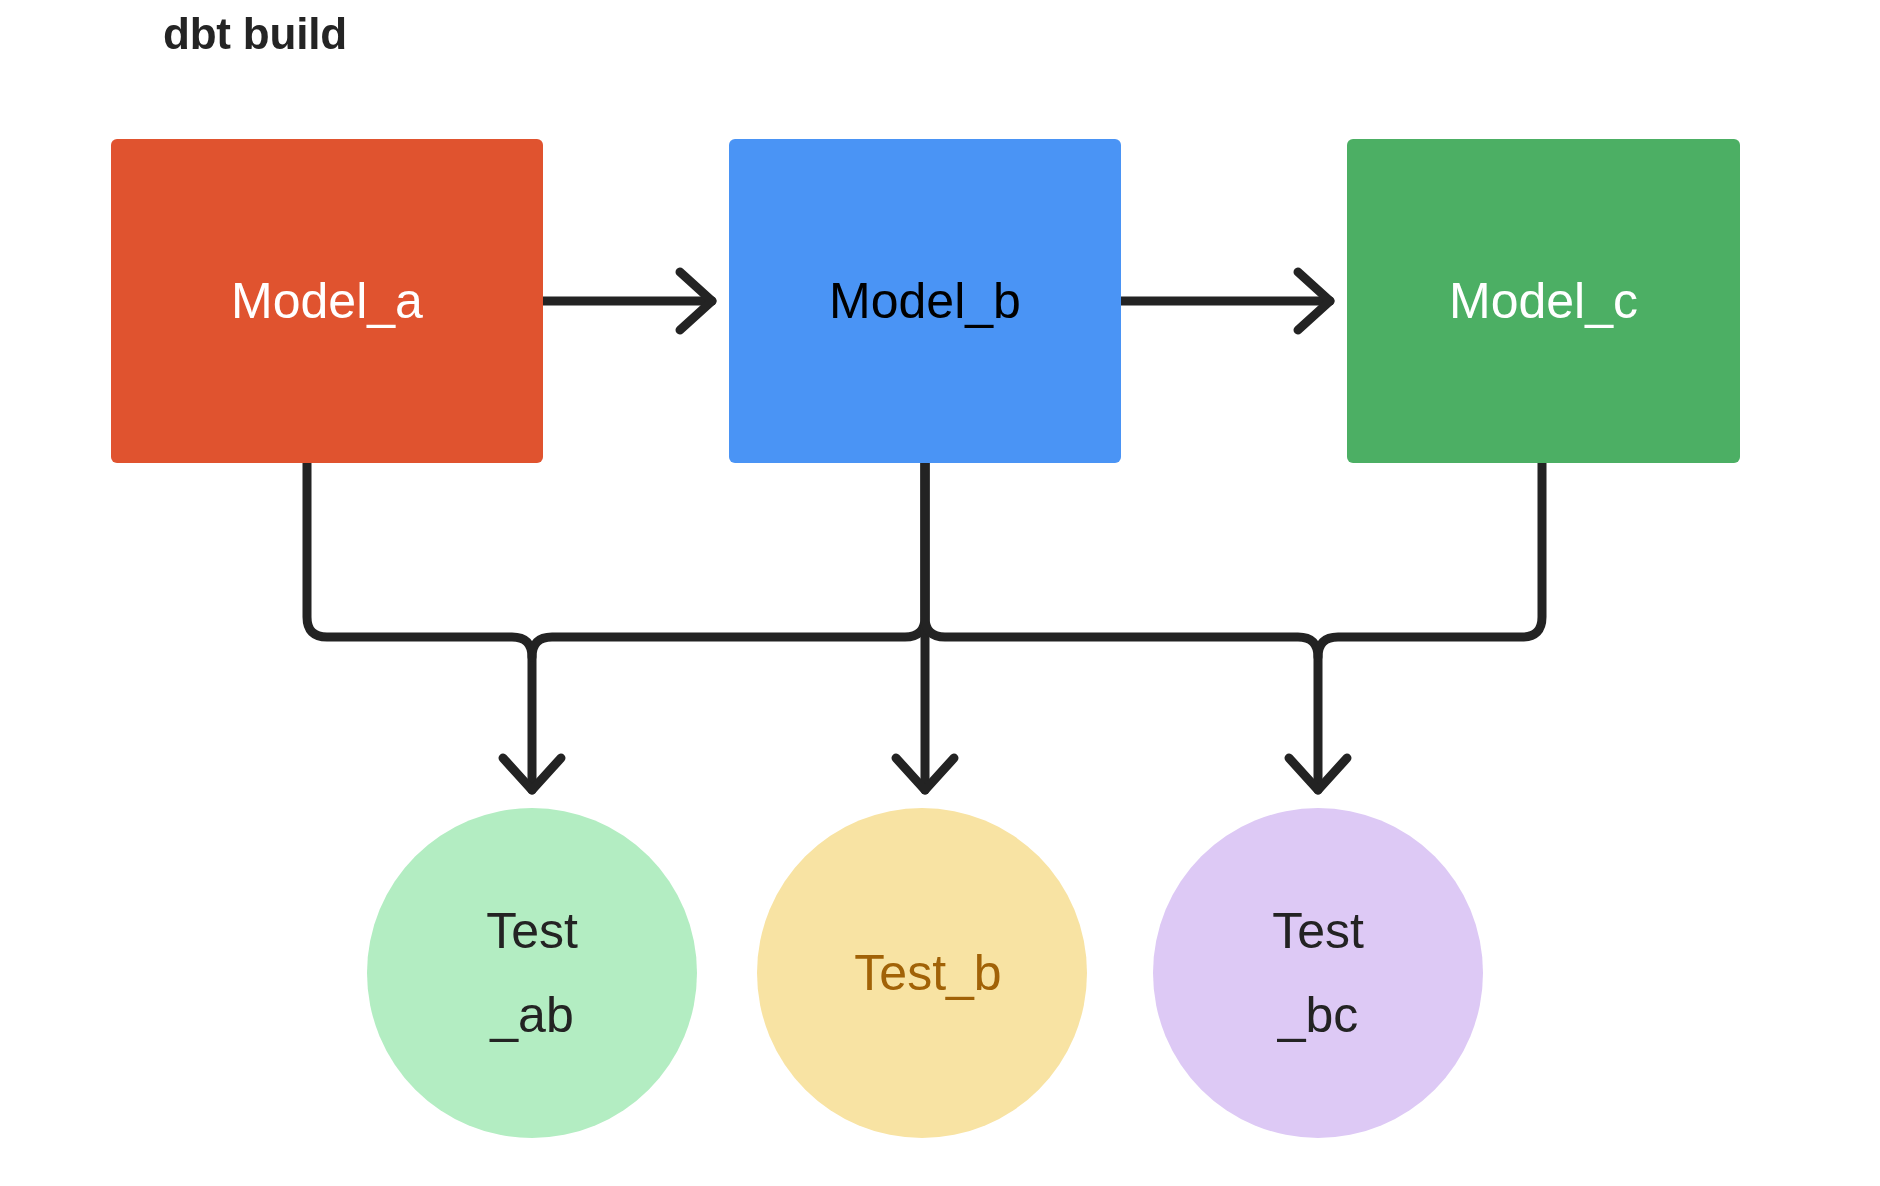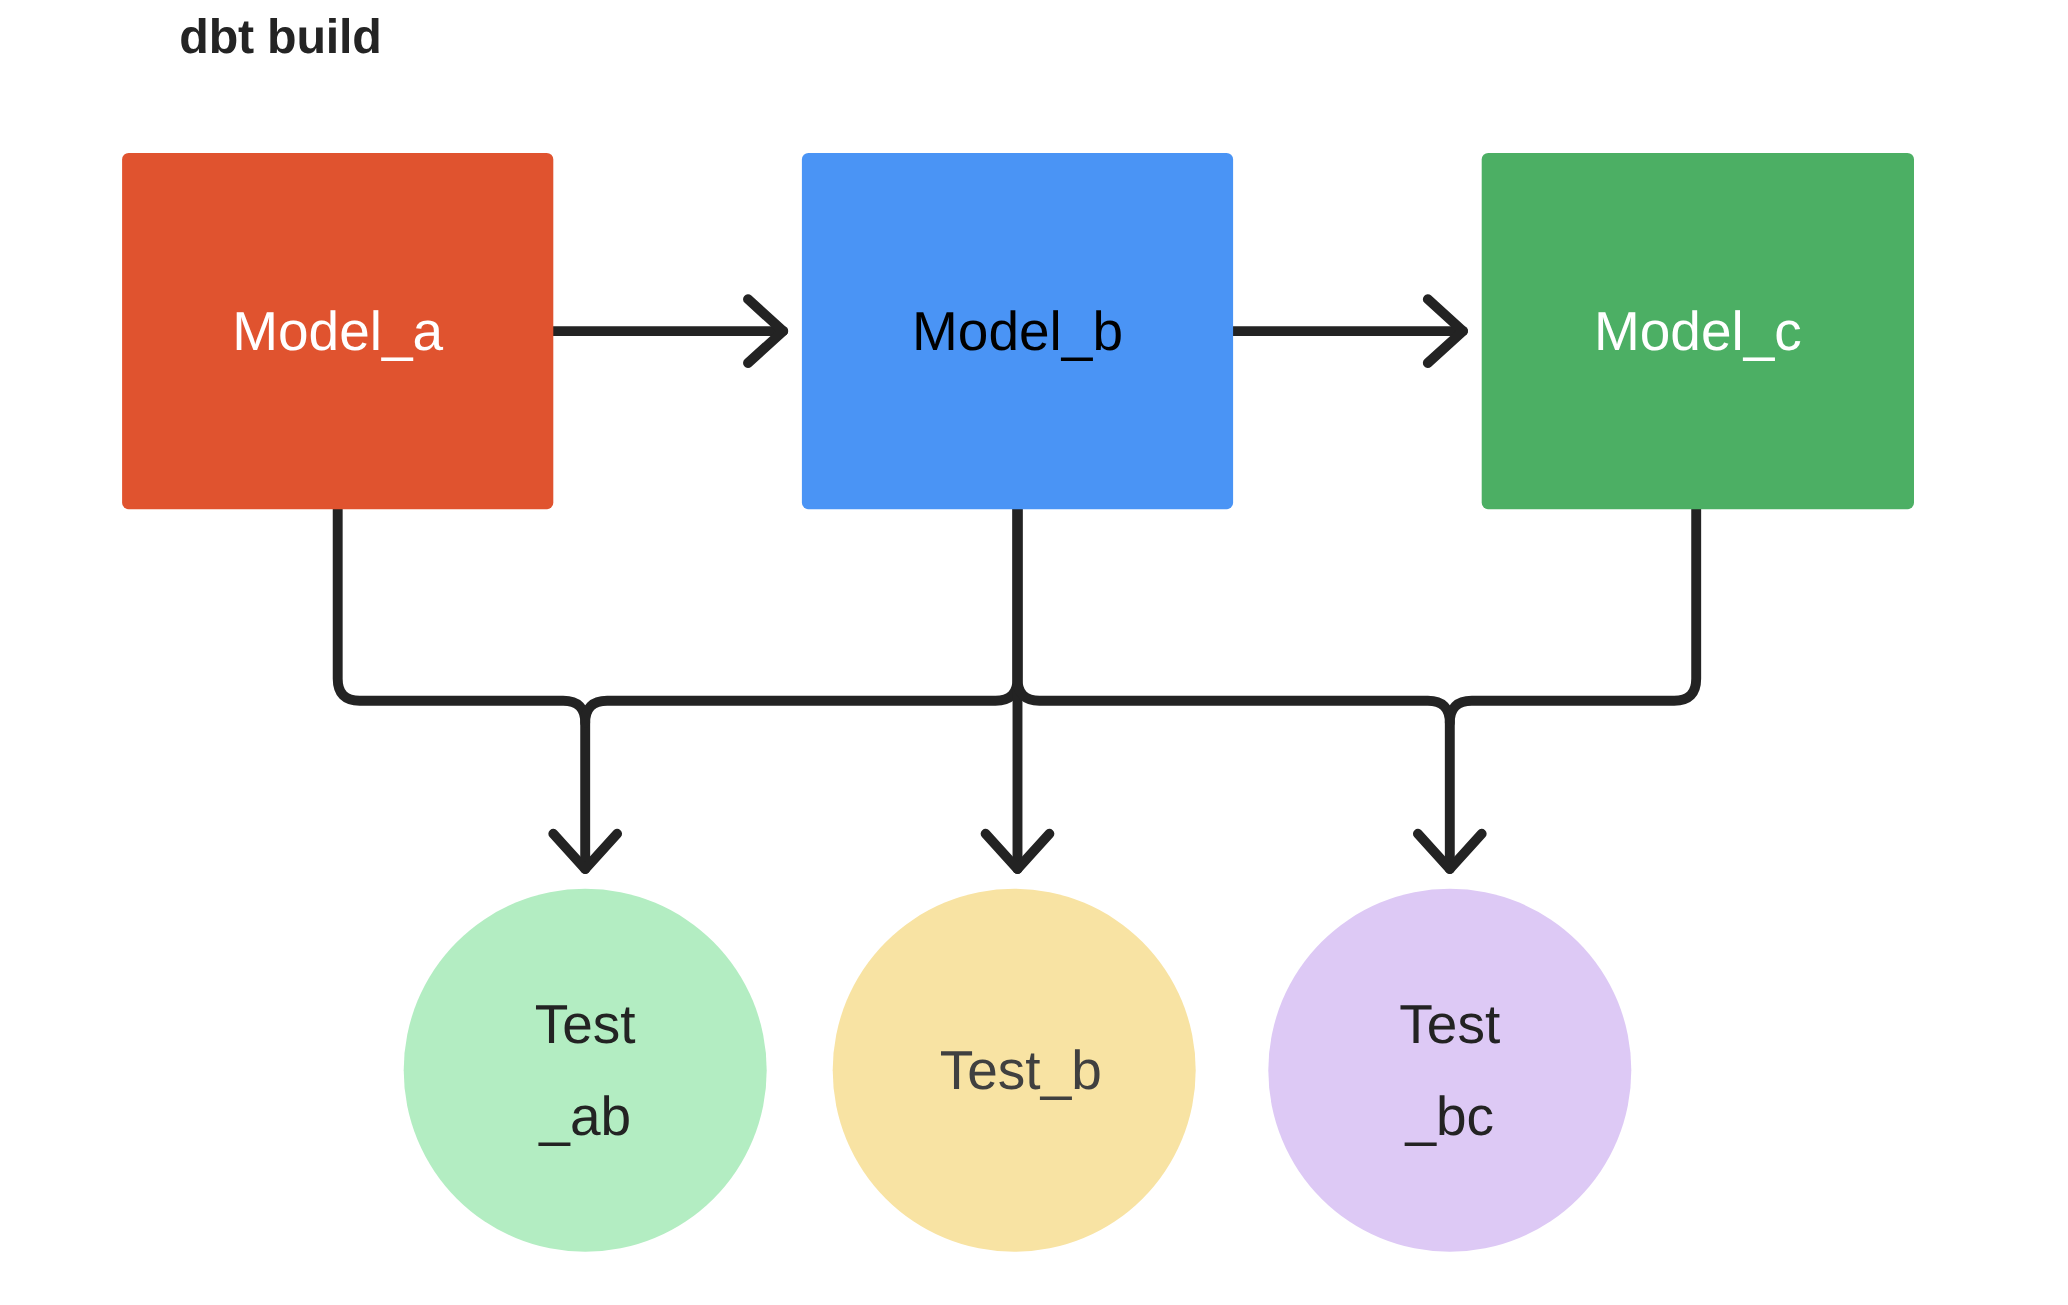--- a/index.html
+++ b/index.html
@@ -106,35 +106,35 @@
 
       <g>
         <path d="M 1542 463 L 1542 617 Q 1542 637 1522 637 L 1338 637 Q 1318 637 1318 657"></path>
       </g>
 
     </g>
   </svg>
 
   <div class="title-label" style="color: rgb(36, 36, 36);">dbt build</div>
 
-  <div class="model-node" id="node-model_a" style="left: 111px; top: 139px; width: 392px; height: 324px; background: rgb(224, 83, 47);">
+  <div class="model-node" id="node-model_a" style="left: 111px; top: 139px; width: 432px; height: 324px; background: rgb(224, 83, 47);">
     <span class="model-label" style="color: rgb(255, 255, 255);">Model_a</span>
   </div>
   <div class="model-node" id="node-model_b" style="left: 729px; top: 139px; width: 392px; height: 324px; background: rgb(74, 148, 245);">
     <span class="model-label" style="color: #000000;">Model_b</span>
   </div>
   <div class="model-node" id="node-model_c" style="left: 1347px; top: 139px; width: 393px; height: 324px; background: rgb(76, 175, 100);">
     <span class="model-label" style="color: rgb(255, 255, 255);">Model_c</span>
   </div>
 
   <div class="test-node" id="node-test_ab" style="left: 367px; top: 808px; width: 330px; height: 330px; background: rgb(179, 237, 194);">
     <span class="test-label" style="color: rgb(35, 35, 35);">Test
 _ab</span>
   </div>
   <div class="test-node" id="node-test_b" style="left: 757px; top: 808px; width: 330px; height: 330px; background: rgb(248, 227, 163);">
-    <span class="test-label" style="color: #404040; margin-left: 12px;">Test_b</span>
+    <span class="test-label" style="color: #a16207; margin-left: 12px;">Test_b</span>
   </div>
   <div class="test-node" id="node-test_bc" style="left: 1153px; top: 808px; width: 330px; height: 330px; background: rgb(221, 201, 245);">
     <span class="test-label" style="color: rgb(35, 35, 35);">Test
 _bc</span>
   </div>
 
 </div>
 
 </body></html>

